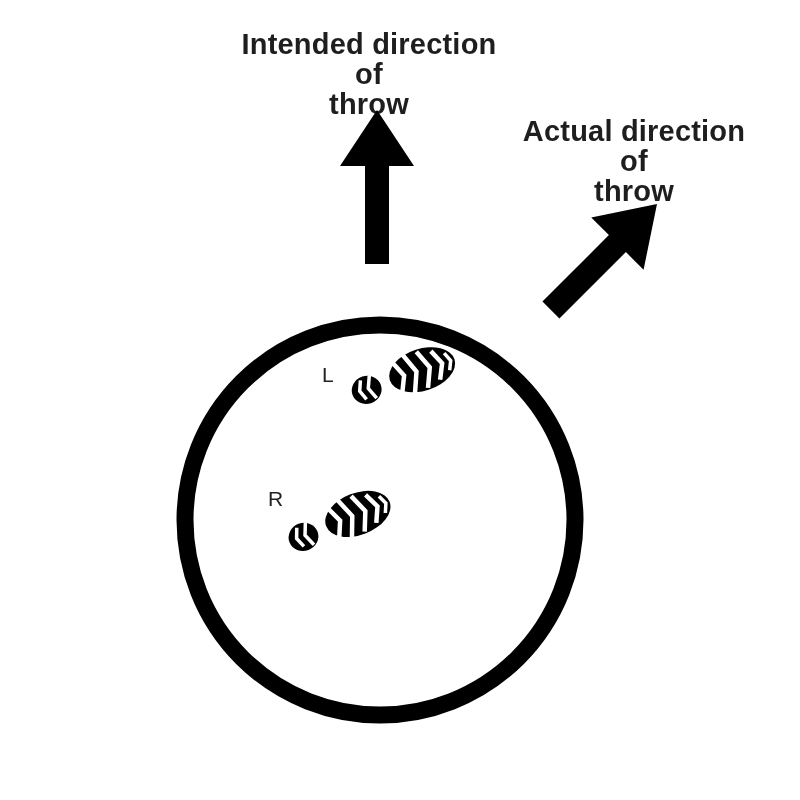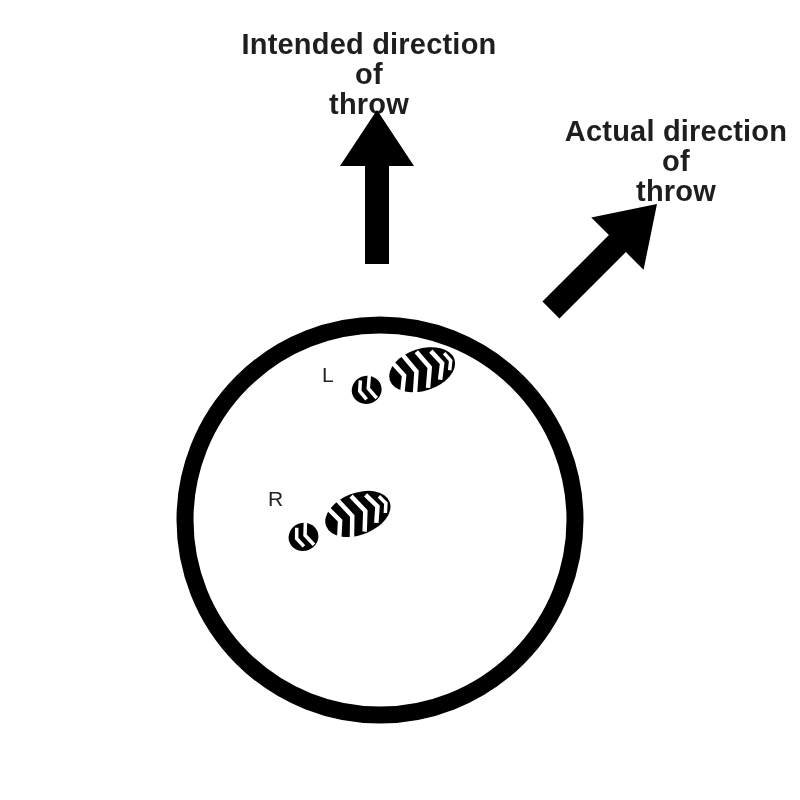--- a/index.html
+++ b/index.html
@@ -30,21 +30,21 @@
     color: #1e1e1e;
     text-align: center;
     letter-spacing: 0.2px;
   }
   .caption-intended {
     left: 238px;
     top: 29px;
     width: 262px;
   }
   .caption-actual {
-    left: 558px;
+    left: 516px;
     top: 116px;
     width: 236px;
   }
   .footlabel {
     position: absolute;
     font-weight: 400;
     font-size: 21px;
     line-height: 21px;
     color: #222222;
   }

